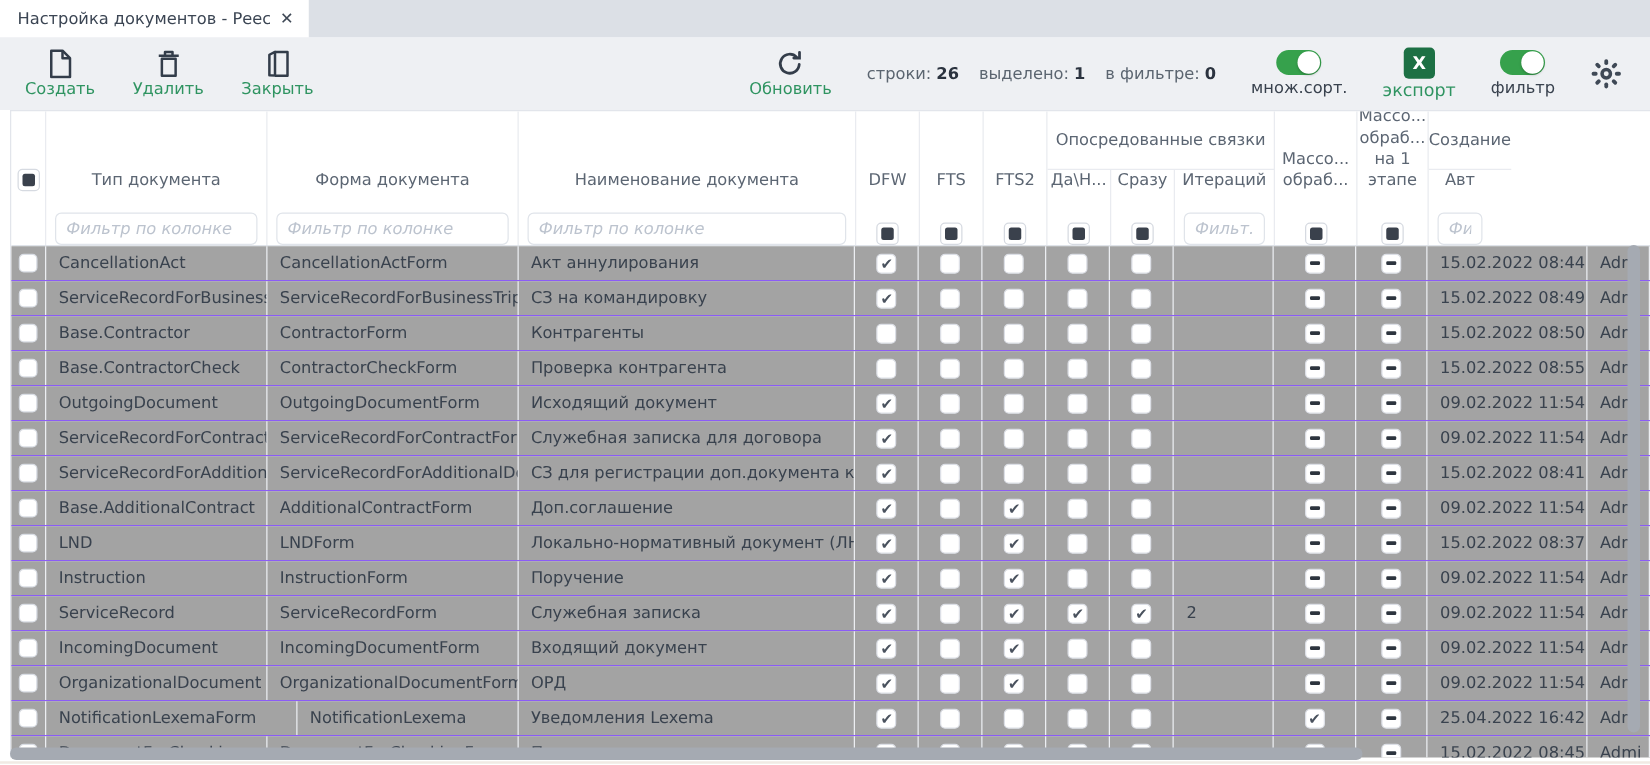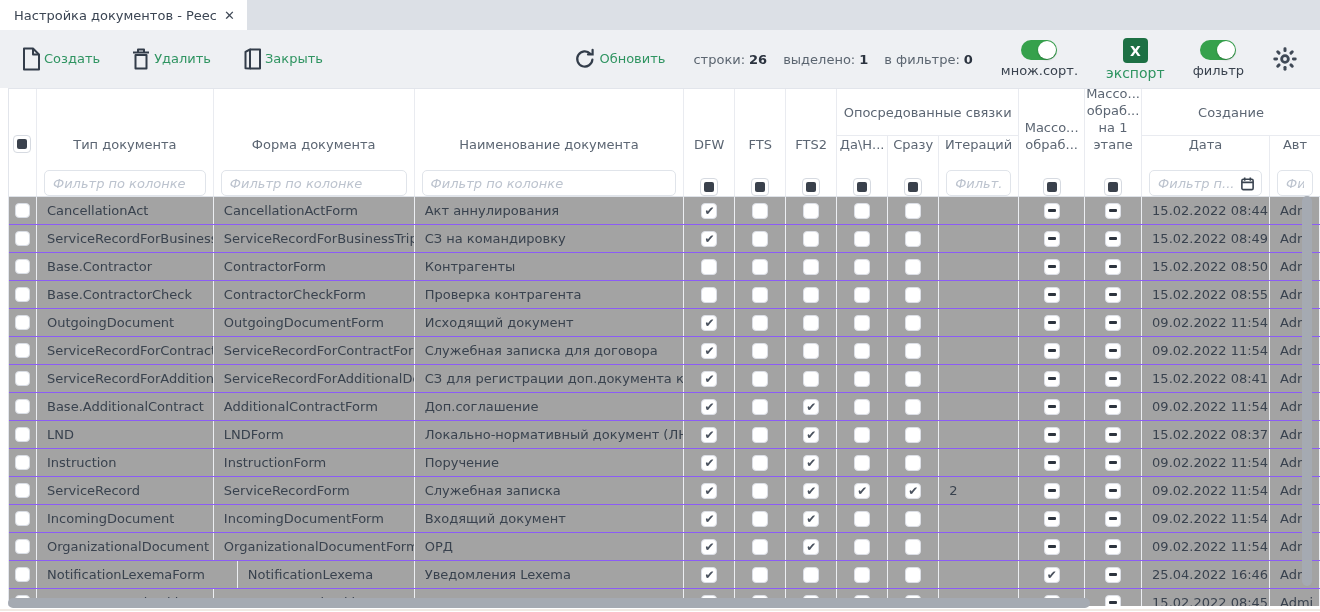--- a/index.html
+++ b/index.html
@@ -8,21 +8,21 @@
 
   
   .tabbar { position:absolute; top:0; left:0; right:0; height:30px; background:#dce0e6; }
   .tab { position:absolute; left:0; top:0; height:30px; width:247px; background:#fff; display:flex; align-items:center; padding:0 12px 0 14px; font-size:13px; color:#3b4553; cursor:default; }
   .tab-title { flex:1; white-space:nowrap; overflow:hidden; }
   .tab-close { font-size:13px; color:#3f4956; margin-left:8px; font-weight:bold; }
 
   
   .toolbar { position:absolute; top:30px; left:0; right:0; height:58px; background:#eef0f3; display:flex; align-items:center; }
   .tb-left { display:flex; align-items:center; gap:30px; padding-left:20px; }
-  .tbtn { display:flex; align-items:center; gap:2px; cursor:pointer; }
+  .tbtn { display:flex; flex-direction:column; align-items:center; gap:2px; cursor:pointer; }
   .tbtn .lbl { font-size:13px; color:#2f9461; line-height:14px; }
   .tb-right { margin-left:auto; display:flex; align-items:center; gap:28px; padding-right:22px; }
   .stats { display:flex; align-items:center; gap:16px; font-size:13px; color:#5b6570; }
   .stat b { color:#2b333f; font-weight:bold; margin-left:4px; }
   .toggle-wrap { display:flex; flex-direction:column; align-items:center; gap:4px; cursor:pointer; }
   .toggle-wrap .lbl { font-size:13px; color:#39424e; line-height:14px; }
   .toggle { width:36px; height:20px; border-radius:10px; background:#36a14c; position:relative; }
   .toggle .knob { position:absolute; right:1px; top:1px; width:18px; height:18px; border-radius:50%; background:#fff; box-shadow:0 1px 2px rgba(0,0,0,.25); }
   .export-wrap { display:flex; flex-direction:column; align-items:center; gap:3px; cursor:pointer; }
   .export-wrap .lbl { font-size:14px; color:#2f9461; line-height:14px; }
@@ -276,34 +276,20 @@
         <div class="hfilter">
             <span class="fbox">
               <span class="fill"></span>
             </span>
           </div>
       </div>
 
       <div class="hgroup">
         <div class="hgroup-label" style="border-right:none;">Создание</div>
         <div class="hgroup-cols">
-          <div class="hcol w-date">
-            <div class="htitle">Дата</div>
-            <div class="hfilter">
-              <div class="datefilter">
-                <input placeholder="Фильтр п..." style="">
-                <span>
-                  <svg width="15" height="15" viewBox="0 0 16 16" fill="none" stroke="#3a4450" stroke-width="1.7">
-                    <rect x="2" y="3.5" width="12" height="11" rx="1.5"></rect>
-                      <path d="M5 1.5v3.5M11 1.5v3.5M2 6.8h12"></path>
-                  </svg>
-                </span>
-              </div>
-            </div>
-          </div>
           <div class="hcol w-auth">
             <div class="htitle">Авт</div>
             <div class="hfilter">
                 <input class="tfilter" placeholder="Филь" style="">
               </div>
           </div>
         </div>
       </div>
     </div>
 
@@ -800,21 +786,21 @@
           </div>
           <div class="gcell w-iter"></div>
           <div class="gcell w-m1 center">
             <span class="cbox">✔</span>
           </div>
           <div class="gcell w-m2 center">
             <span class="cbox">
               <span class="dash"></span>
             </span>
           </div>
-          <div class="gcell w-date">25.04.2022 16:46</div>
+          <div class="gcell w-date">25.04.2022 16:42</div>
           <div class="gcell w-auth">Admi</div>
         </div>
         <div class="grow">
           <div class="gcell w-sel center">
             <span class="rowchk"></span>
           </div>
           <div class="gcell w-type">DocumentForChecking</div>
           <div class="gcell w-form">DocumentForCheckingForm</div>
           <div class="gcell w-name">Проверка</div>
           <div class="gcell w-bool center">

